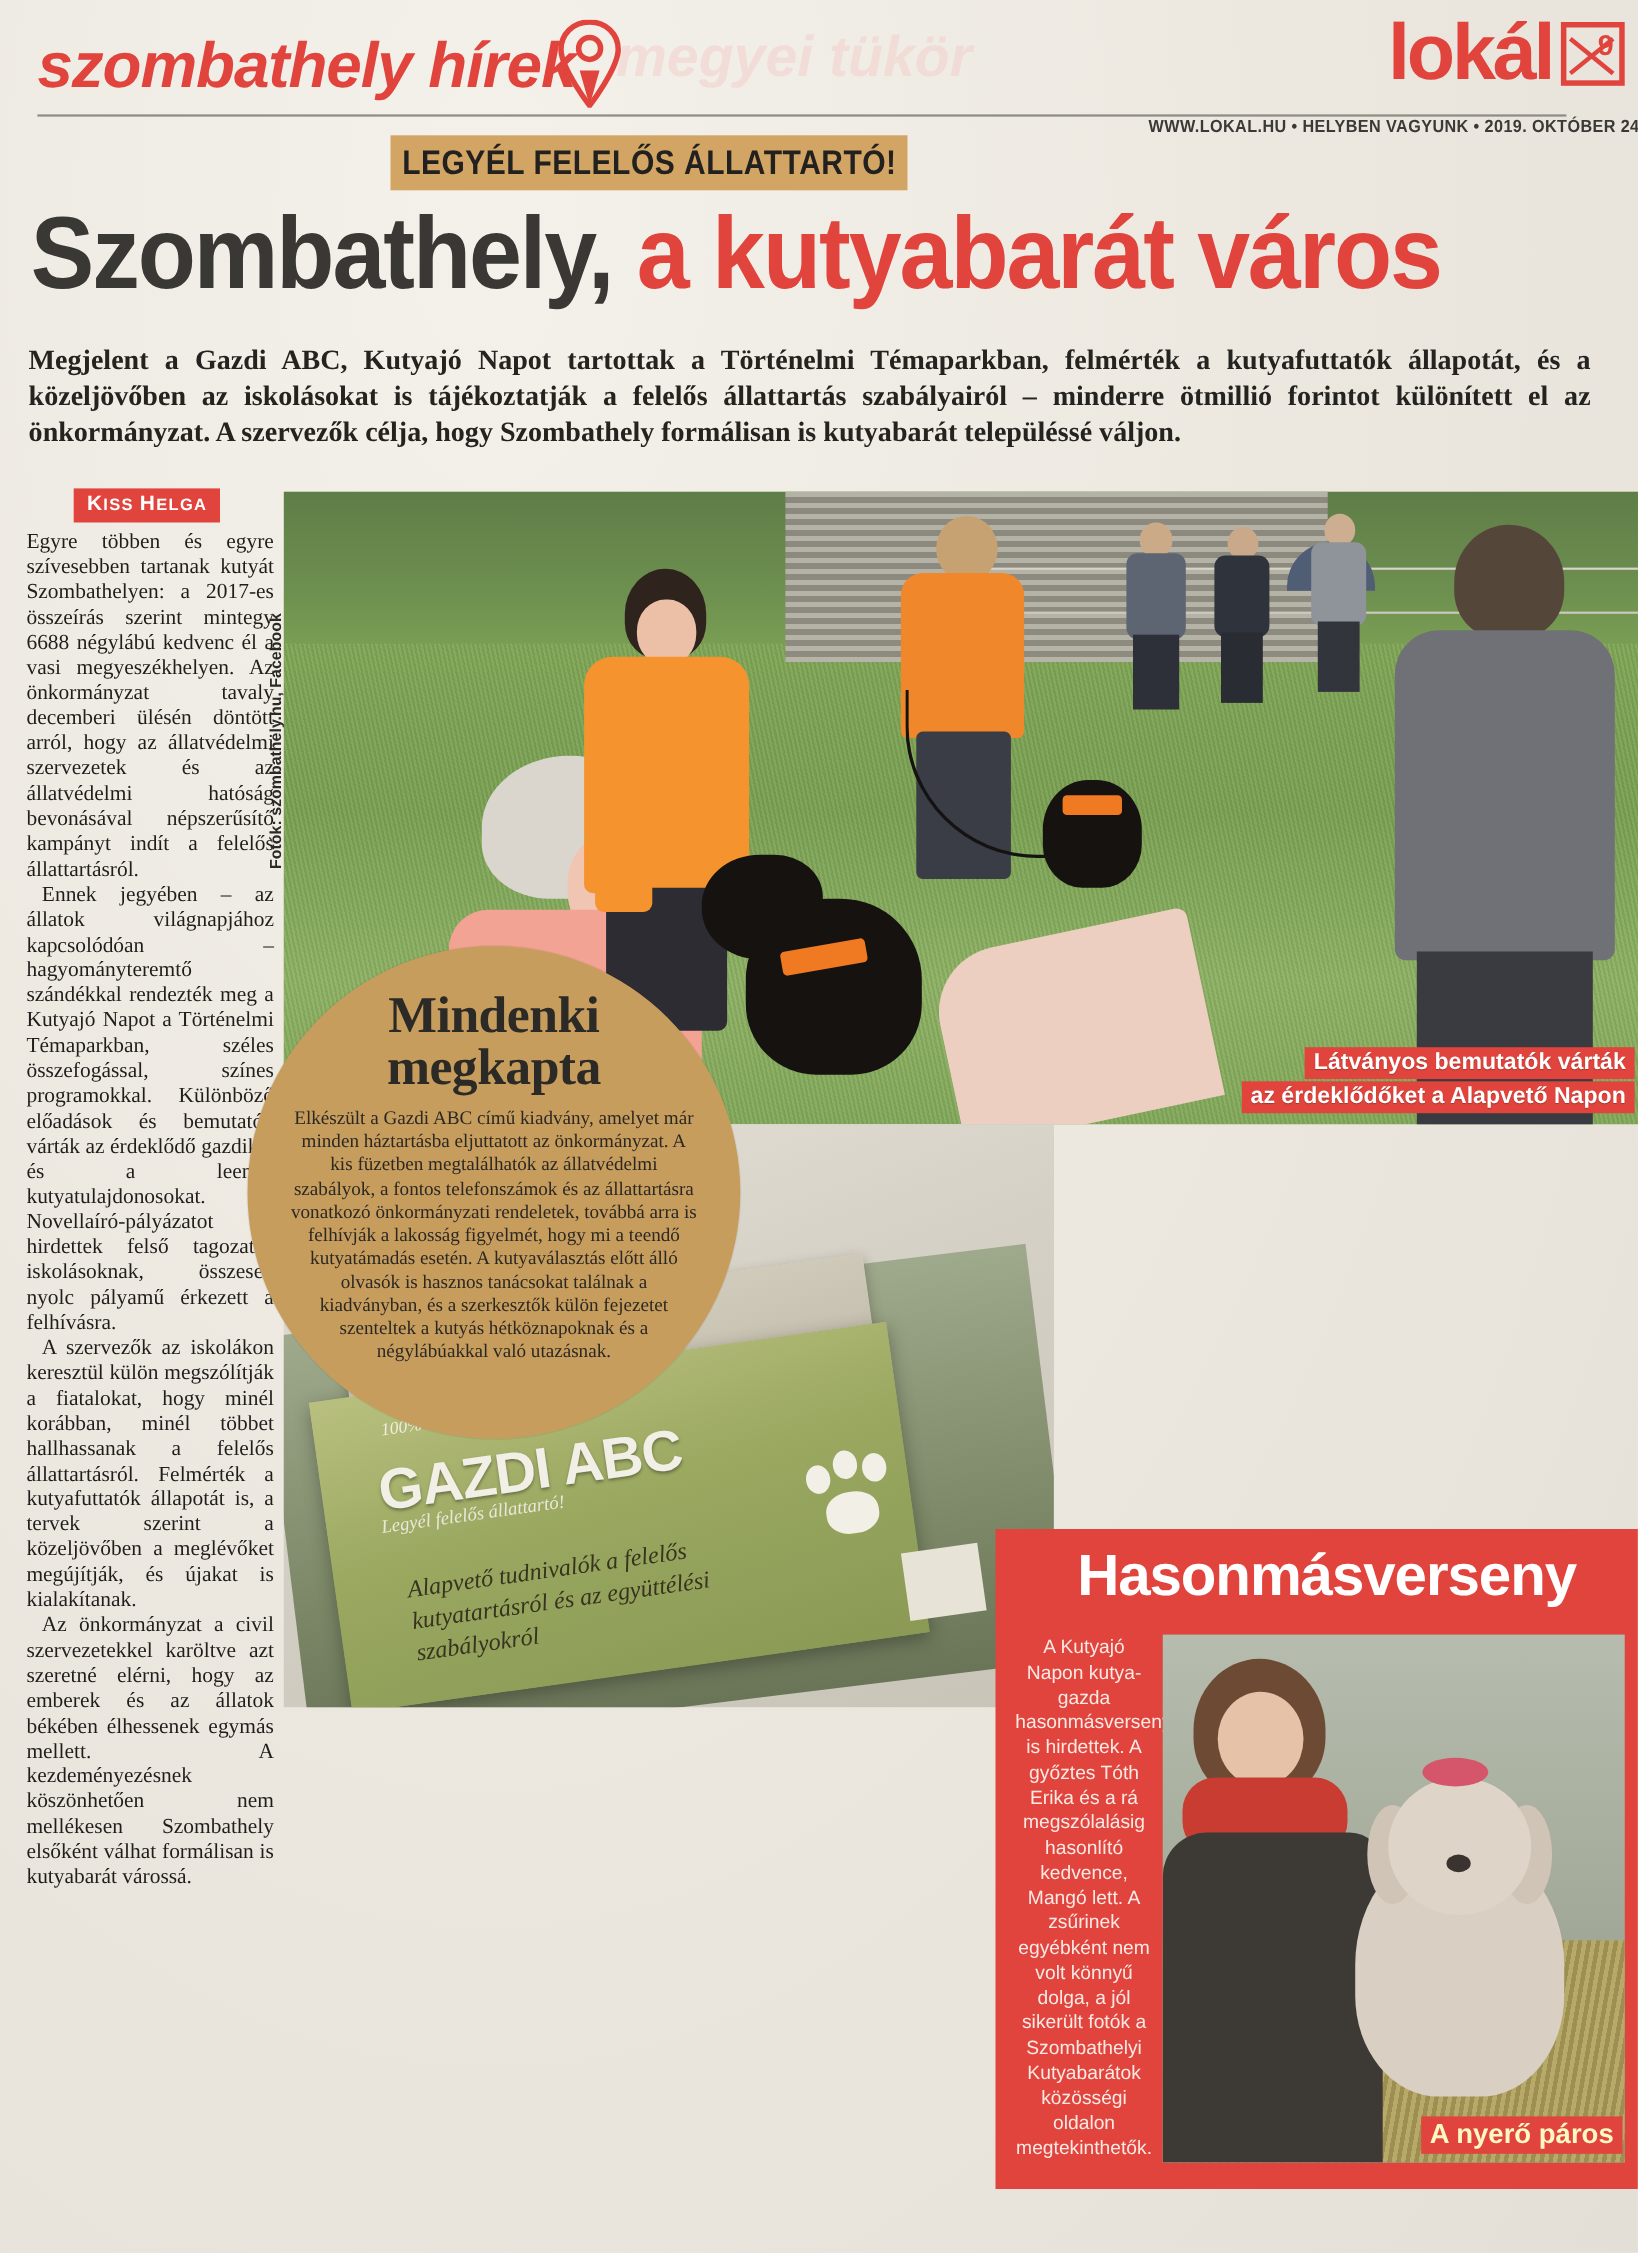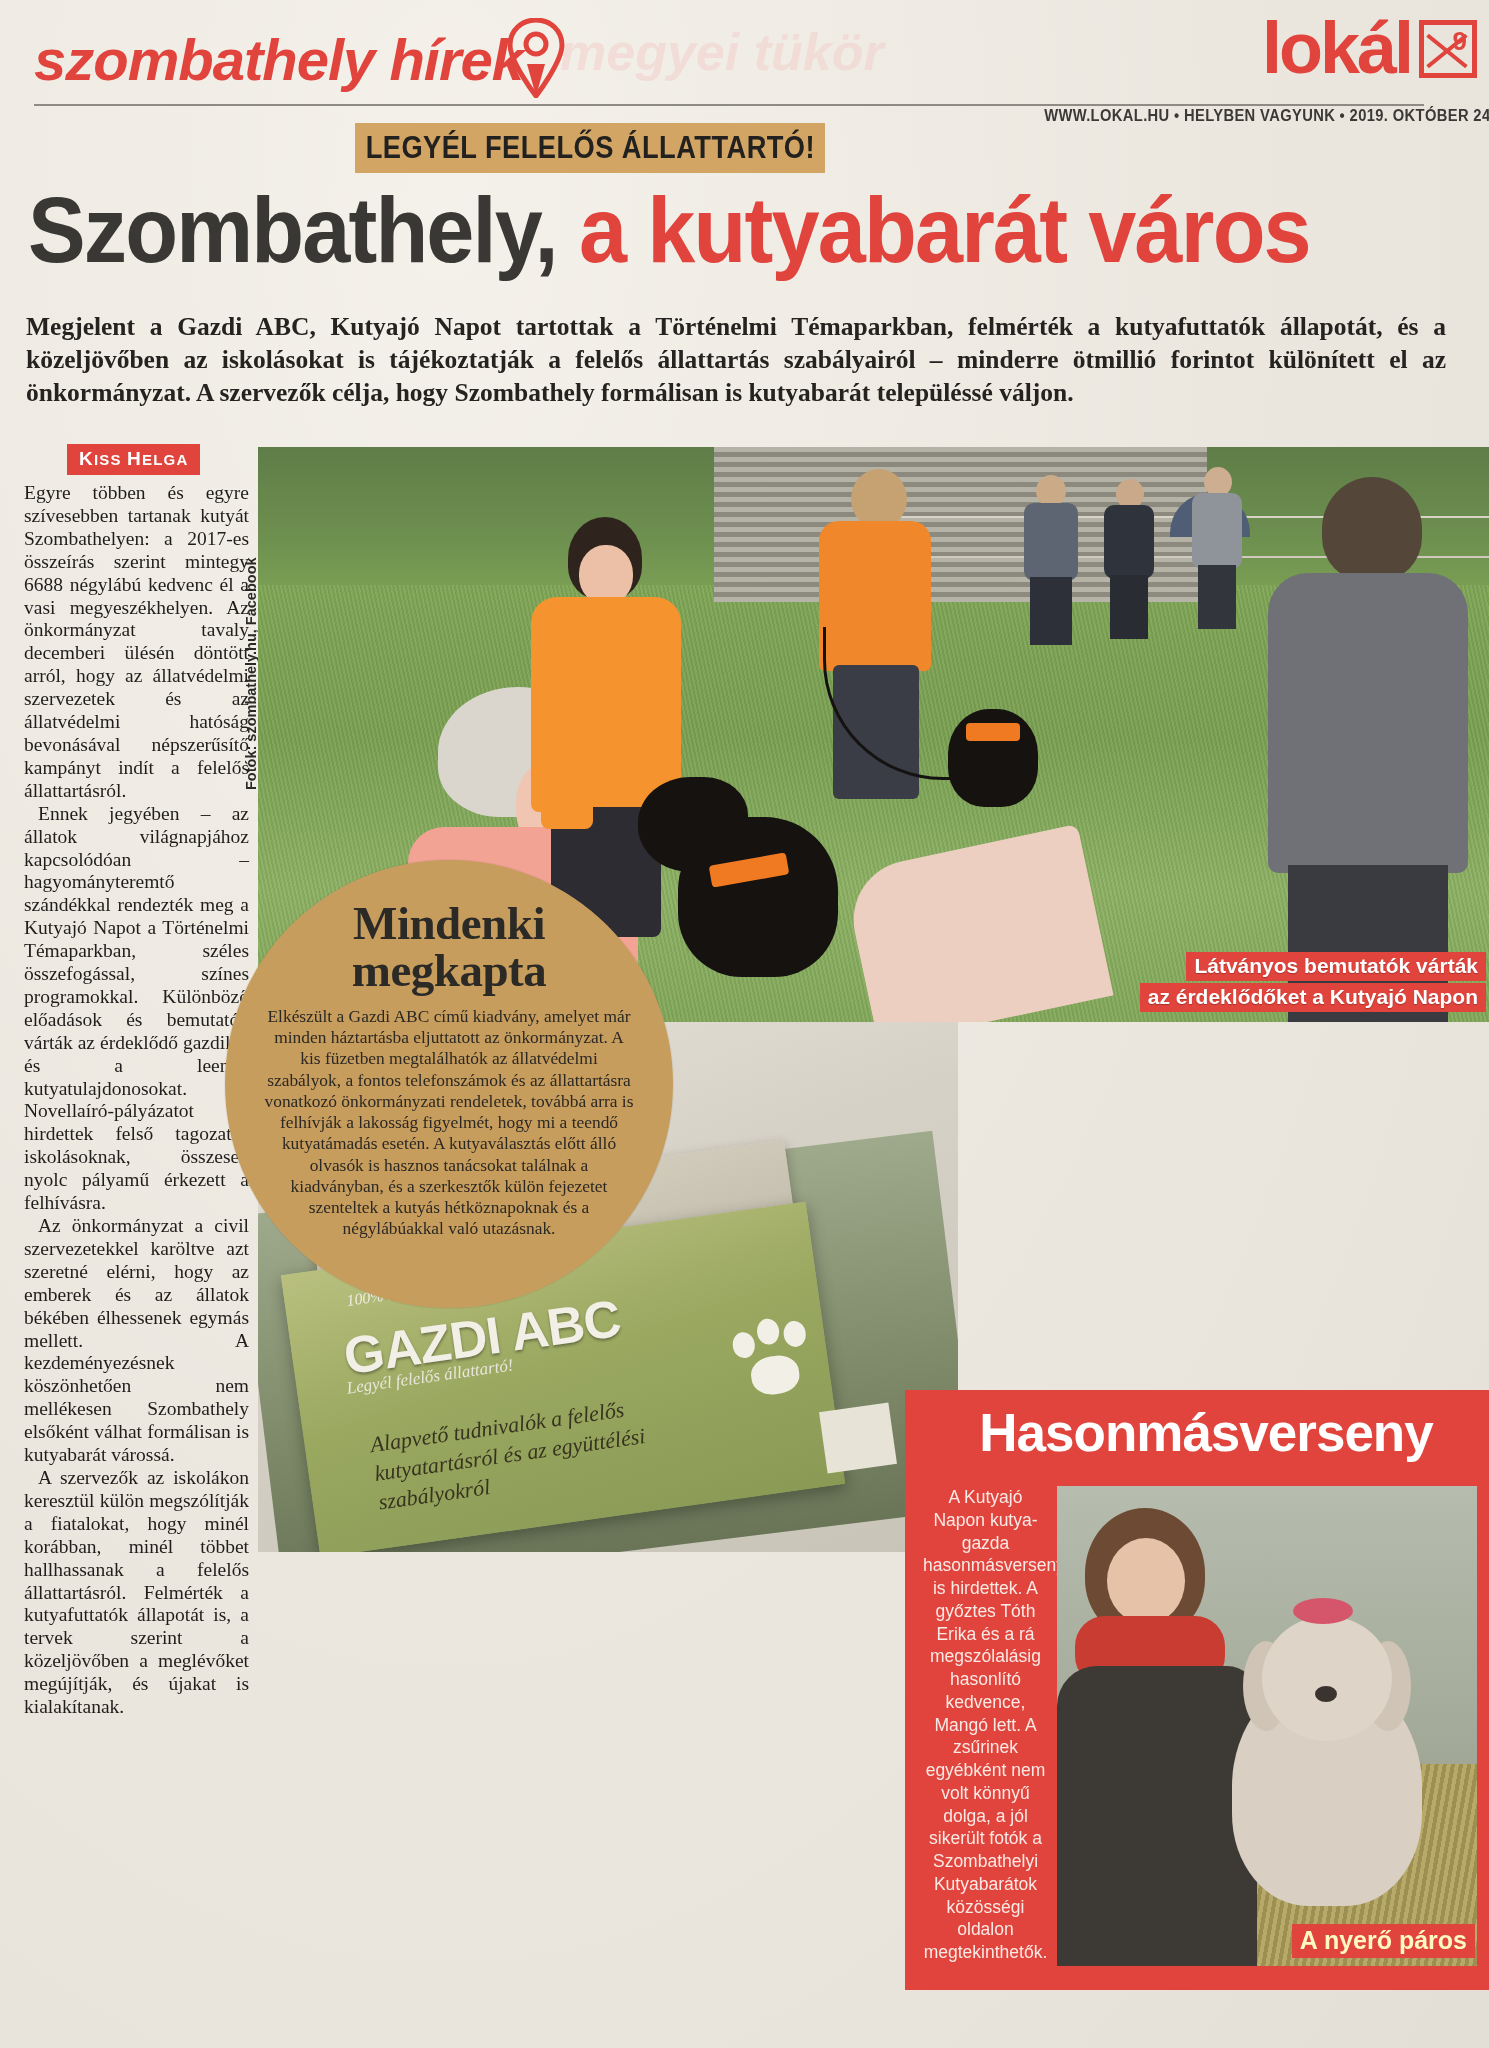--- a/index.html
+++ b/index.html
@@ -310,22 +310,22 @@
 
   <div class="lead">Megjelent a Gazdi ABC, Kutyajó Napot tartottak a Történelmi Témaparkban, felmérték a kutyafuttatók állapotát, és a közeljövőben az iskolásokat is tájékoztatják a felelős állattartás szabályairól – minderre ötmillió forintot különített el az önkormányzat. A szervezők célja, hogy Szombathely formálisan is kutyabarát településsé váljon.</div>
 
   <div class="byline">
     <span class="sc">K</span><span>ISS</span><span>&nbsp;</span><span class="sc">H</span><span>ELGA</span>
   </div>
 
   <div class="bodycol">
     <p>Egyre többen és egyre szívesebben tartanak kutyát Szombathelyen: a 2017-es összeírás szerint mintegy 6688 négylábú kedvenc él a vasi megyeszékhelyen. Az önkormányzat tavaly decemberi ülésén döntött arról, hogy az állatvédelmi szervezetek és az állatvédelmi hatóság bevonásával népszerűsítő kampányt indít a felelős állattartásról.</p>
     <p>Ennek jegyében – az állatok világnapjához kapcsolódóan – hagyományteremtő szándékkal rendezték meg a Kutyajó Napot a Történelmi Témaparkban, széles összefogással, színes programokkal. Különböző előadások és bemutatók várták az érdeklődő gazdikat és a leendő kutyatulajdonosokat. Novellaíró-pályázatot is hirdettek felső tagozatos iskolásoknak, összesen nyolc pályamű érkezett a felhívásra.</p>
+    <p>A szervezők az iskolákon keresztül külön megszólítják a fiatalokat, hogy minél korábban, minél többet hallhassanak a felelős állattartásról. Felmérték a kutyafuttatók állapotát is, a tervek szerint a közeljövőben a meglévőket megújítják, és újakat is kialakítanak.</p>
     <p>Az önkormányzat a civil szervezetekkel karöltve azt szeretné elérni, hogy az emberek és az állatok békében élhessenek egymás mellett. A kezdeményezésnek köszönhetően nem mellékesen Szombathely elsőként válhat formálisan is kutyabarát várossá.</p>
-    <p>A szervezők az iskolákon keresztül külön megszólítják a fiatalokat, hogy minél korábban, minél többet hallhassanak a felelős állattartásról. Felmérték a kutyafuttatók állapotát is, a tervek szerint a közeljövőben a meglévőket megújítják, és újakat is kialakítanak.</p>
   </div>
 
   <div class="credit">Fotók: szombathely.hu, Facebook</div>
 
   <div class="mainphoto">
     <div class="mp-sky"></div>
     <div class="mp-grass"></div>
     <div class="mp-grasstex"></div>
     <div class="mp-bleacher"></div>
     <div class="mp-fence"></div>
@@ -383,21 +383,21 @@
     <div class="fig" style="left:1000px;top:30px;width:210px;height:545px;">
       <div style="position:absolute;left:64px;top:0;width:100px;height:104px;background:#55463a;border-radius:50% 50% 42% 42%;"></div>
       <div style="position:absolute;left:10px;top:96px;width:200px;height:300px;background:#6f7176;border-radius:40px 40px 10px 10px;"></div>
       <div style="position:absolute;left:30px;top:388px;width:160px;height:160px;background:#3a3b40;"></div>
     </div>
 
     <div style="position:absolute;left:600px;top:400px;width:240px;height:175px;background:#eccfc0;border-radius:60px 10px 0 0;transform:rotate(-12deg);"></div>
 
     <div class="cap-main">
       <div>Látványos bemutatók várták</div><br>
-      <div>az érdeklődőket a Kutyajó Napon</div>
+      <div>az érdeklődőket a Alapvető Napon</div>
     </div>
   </div>
 
   <div class="brochure">
     <div class="br-bg"></div>
     <div class="br-leaf"></div>
     <div class="br-sheet2"></div>
     <div class="br-sheet"></div>
     <div class="br-sub">100% Bemutatjuk</div>
     <div class="br-title">GAZDI ABC</div>

